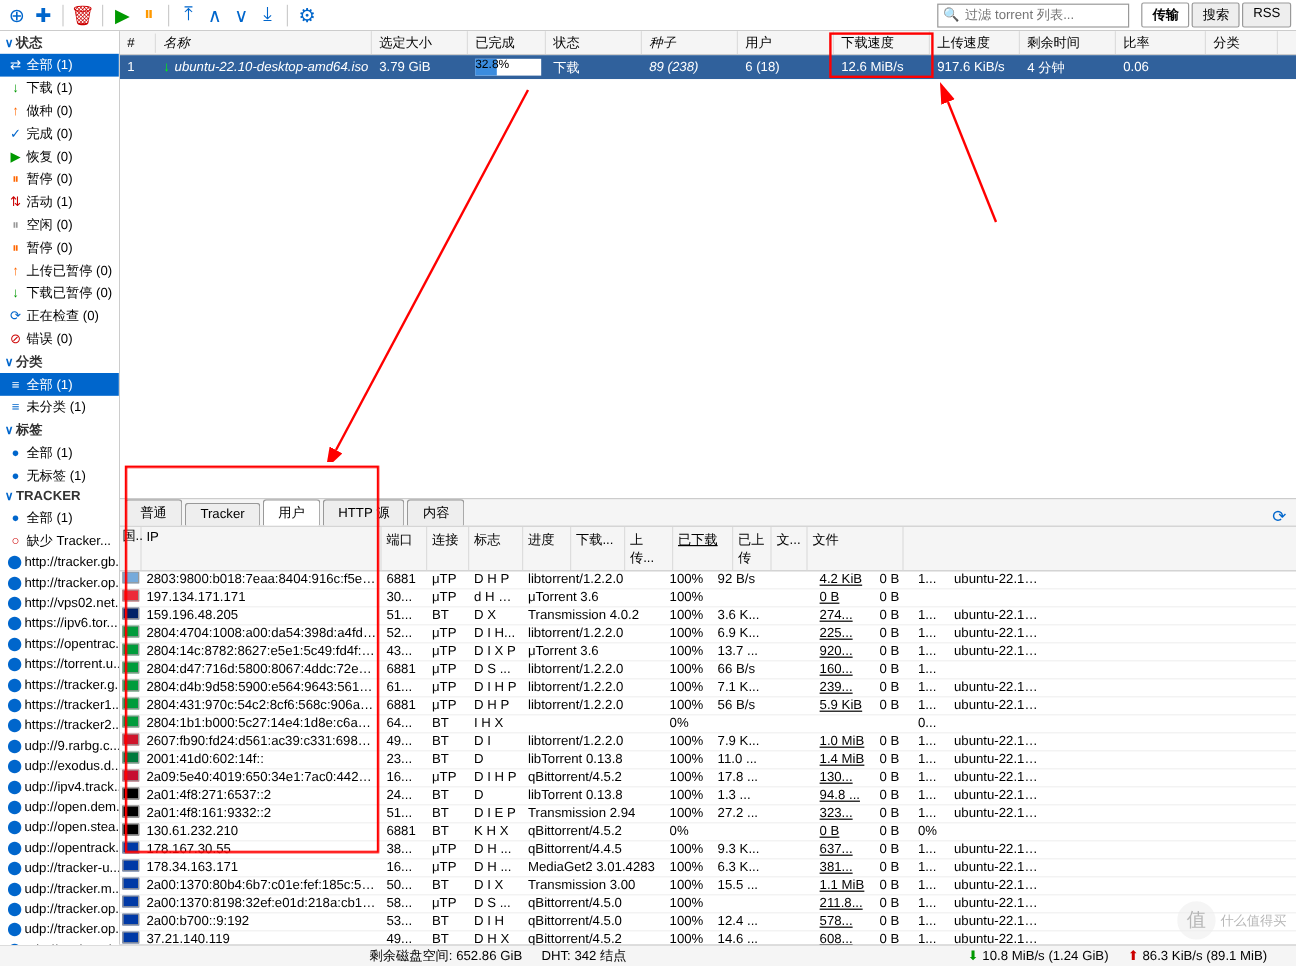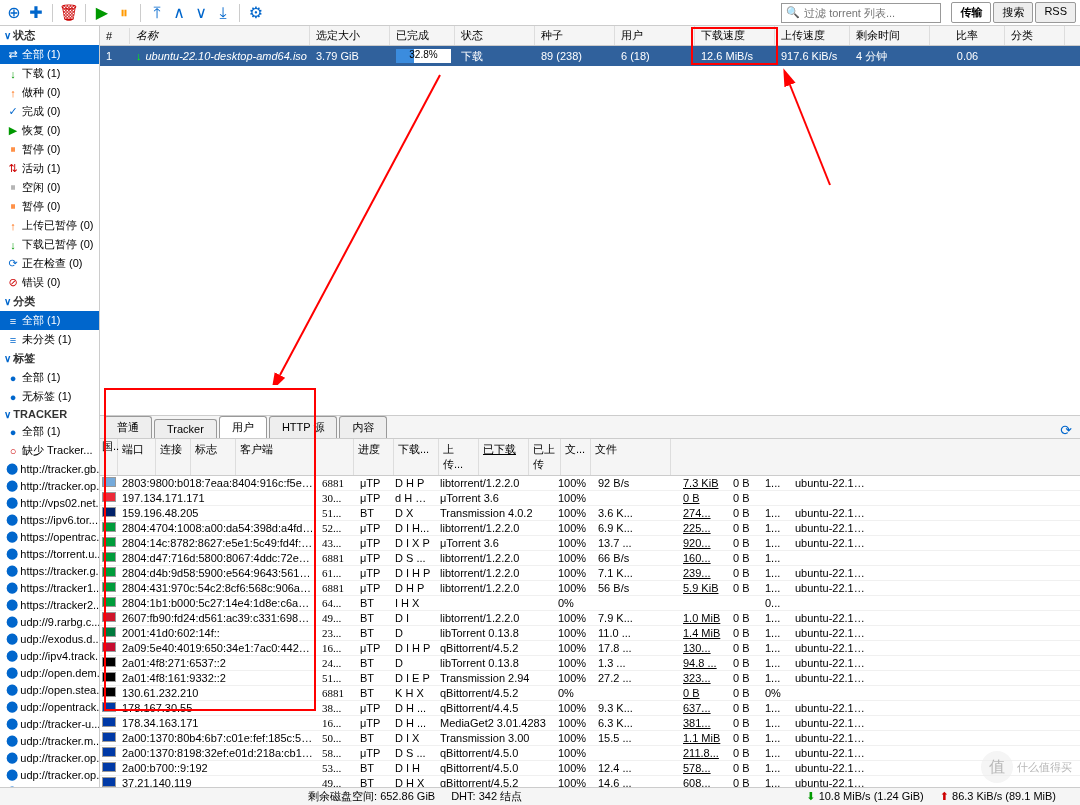--- a/index.html
+++ b/index.html
@@ -17,37 +17,37 @@
 .side-hdr { display: flex; align-items: center; padding: 2px 4px; font-weight: bold; color: #333; cursor: pointer; }
 .side-hdr .chev { color: #0066cc; margin-right: 2px; font-size: 10px; }
 .side-item { display: flex; align-items: center; padding: 2px 4px 2px 6px; cursor: pointer; white-space: nowrap; overflow: hidden; }
 .side-item.sel { background: #0066cc; color: #fff; }
 .side-item .si-ico { width: 14px; text-align: center; margin-right: 2px; font-size: 11px; }
 .content { flex: 1; display: flex; flex-direction: column; }
 .torrent-hdr { display: flex; background: #f5f5f5; border-bottom: 1px solid #ccc; height: 20px; align-items: center; }
 .torrent-hdr > div { padding: 2px 6px; border-right: 1px solid #ddd; }
 .torrent-row { display: flex; background: #30619c; color: #fff; height: 20px; align-items: center; }
 .torrent-row > div { padding: 2px 6px; overflow: hidden; white-space: nowrap; }
-.c-num { width: 30px; } .c-name { width: 180px; font-style: italic; } .c-size { width: 80px; } .c-prog { width: 65px; } .c-stat { width: 80px; } .c-seed { width: 80px; } .c-user { width: 80px; } .c-dl { width: 80px; } .c-ul { width: 75px; } .c-eta { width: 80px; } .c-ratio { width: 75px; text-align: center; } .c-cat { width: 60px; }
+.c-num { width: 30px; } .c-name { width: 180px; font-style: italic; } .c-size { width: 80px; } .c-prog { width: 65px; } .c-stat { width: 80px; } .c-seed { width: 80px; font-style: italic; } .c-user { width: 80px; } .c-dl { width: 80px; } .c-ul { width: 75px; } .c-eta { width: 80px; } .c-ratio { width: 75px; } .c-cat { width: 60px; }
 .prog-bar { background: #fff; height: 14px; width: 55px; position: relative; color: #000; }
 .prog-fill { background: #3b8cde; height: 100%; width: 32.8%; }
-.prog-txt { position: absolute; top: 0; left: 0; right: 0; text-align: center; font-size: 10px; }
+.prog-txt { position: absolute; top: 0; left: 0; right: 0; font-size: 10px; }
 .torrent-blank { flex: 1; background: #fff; }
 .hl-box1 { position: absolute; border: 2px solid red; top: 27px; left: 691px; width: 87px; height: 38px; pointer-events: none; }
 .hl-box2 { position: absolute; border: 2px solid red; top: 388px; left: 104px; width: 212px; height: 323px; pointer-events: none; }
 .detail-tabs { display: flex; border-top: 1px solid #ccc; border-bottom: 1px solid #ccc; background: #f5f5f5; height: 24px; align-items: flex-end; padding-left: 4px; }
 .detail-tabs .dtab { border: 1px solid #999; border-bottom: none; padding: 3px 12px; background: #eee; margin-right: 2px; cursor: pointer; border-radius: 3px 3px 0 0; }
 .detail-tabs .dtab.active { background: #fff; }
 .detail-tabs .refresh { margin-left: auto; margin-right: 8px; color: #0066cc; cursor: pointer; font-size: 14px; }
 .peers-wrap { flex: 1; overflow: auto; position: relative; }
 .peers-hdr { display: flex; background: #f5f5f5; border-bottom: 1px solid #ccc; position: sticky; top: 0; }
 .peers-hdr > div { padding: 3px 4px; border-right: 1px solid #ddd; font-weight: normal; }
 .peer-row { display: flex; border-bottom: 1px solid #f0f0f0; height: 15px; align-items: center; }
 .peer-row > div { padding: 0 4px; overflow: hidden; white-space: nowrap; text-overflow: ellipsis; }
-.p-flag { width: 18px; padding: 0 2px !important; } .p-ip { width: 200px; } .p-port { width: 38px; font-family: Liberation Serif, serif; } .p-conn { width: 35px; } .p-flags { width: 45px; } .p-client { width: 118px; } .p-prog { width: 40px; } .p-dl { width: 45px; } .p-ul { width: 40px; } .p-dled { width: 50px; text-decoration: underline; } .p-uled { width: 32px; } .p-rel { width: 30px; } .p-file { width: 80px; }
+.p-flag { width: 18px; padding: 0 2px !important; } .p-ip { width: 200px; } .p-port { width: 38px; } .p-conn { width: 35px; } .p-flags { width: 45px; } .p-client { width: 118px; } .p-prog { width: 40px; } .p-dl { width: 45px; } .p-ul { width: 40px; } .p-dled { width: 50px; text-decoration: underline; } .p-uled { width: 32px; } .p-rel { width: 30px; } .p-file { width: 80px; }
 .flag { width: 14px; height: 10px; display: inline-block; border: 1px solid #999; }
 .statusbar { height: 18px; border-top: 1px solid #ccc; display: flex; align-items: center; padding: 0 8px; background: #f5f5f5; font-size: 11px; position: absolute; bottom: 0; left: 0; right: 0; }
 .statusbar > span { margin-right: 16px; }
 .statusbar .right { margin-left: auto; display: flex; gap: 16px; }
 .watermark { position: absolute; right: 8px; bottom: 22px; opacity: 0.6; font-size: 10px; color: #888; display: flex; align-items: center; gap: 4px; }
 .watermark .wm-ico { width: 32px; height: 32px; border-radius: 50%; background: #eee; display: flex; align-items: center; justify-content: center; font-size: 16px; }
 svg.arrow { position: absolute; pointer-events: none; }
 </style>
 </head>
 <body>
@@ -280,44 +280,44 @@
       <div class="dtab">普通</div>
       <div class="dtab">Tracker</div>
       <div class="dtab active">用户</div>
       <div class="dtab">HTTP 源</div>
       <div class="dtab">内容</div>
       <span class="refresh">⟳</span>
     </div>
     <div class="peers-wrap">
       <div class="peers-hdr">
         <div class="p-flag">国..</div>
+        <div class="p-ip">IP</div>
         <div class="p-port">端口</div>
         <div class="p-conn">连接</div>
         <div class="p-flags">标志</div>
-        <div class="p-client">客户端</div>
         <div class="p-prog">进度</div>
         <div class="p-dl">下载...</div>
         <div class="p-ul">上传...</div>
         <div class="p-dled">已下载</div>
         <div class="p-uled">已上传</div>
         <div class="p-rel">文...</div>
         <div class="p-file">文件</div>
       </div>
       <div id="peers-body">
           <div class="peer-row">
             <div class="p-flag"><span class="flag" style="background:#75aadb"></span></div>
             <div class="p-ip">2803:9800:b018:7eaa:8404:916c:f5e7:eb65</div>
             <div class="p-port">6881</div>
             <div class="p-conn">μTP</div>
             <div class="p-flags">D H P</div>
             <div class="p-client">libtorrent/1.2.2.0</div>
             <div class="p-prog">100%</div>
             <div class="p-dl">92 B/s</div>
             <div class="p-ul"></div>
-            <div class="p-dled">7.3 KiB</div>
+            <div class="p-dled">4.2 KiB</div>
             <div class="p-uled">0 B</div>
             <div class="p-rel">1...</div>
             <div class="p-file">ubuntu-22.10-...</div>
           </div>
           <div class="peer-row">
             <div class="p-flag"><span class="flag" style="background:#ed2939"></span></div>
             <div class="p-ip">197.134.171.171</div>
             <div class="p-port">30...</div>
             <div class="p-conn">μTP</div>
             <div class="p-flags">d H X P</div>

